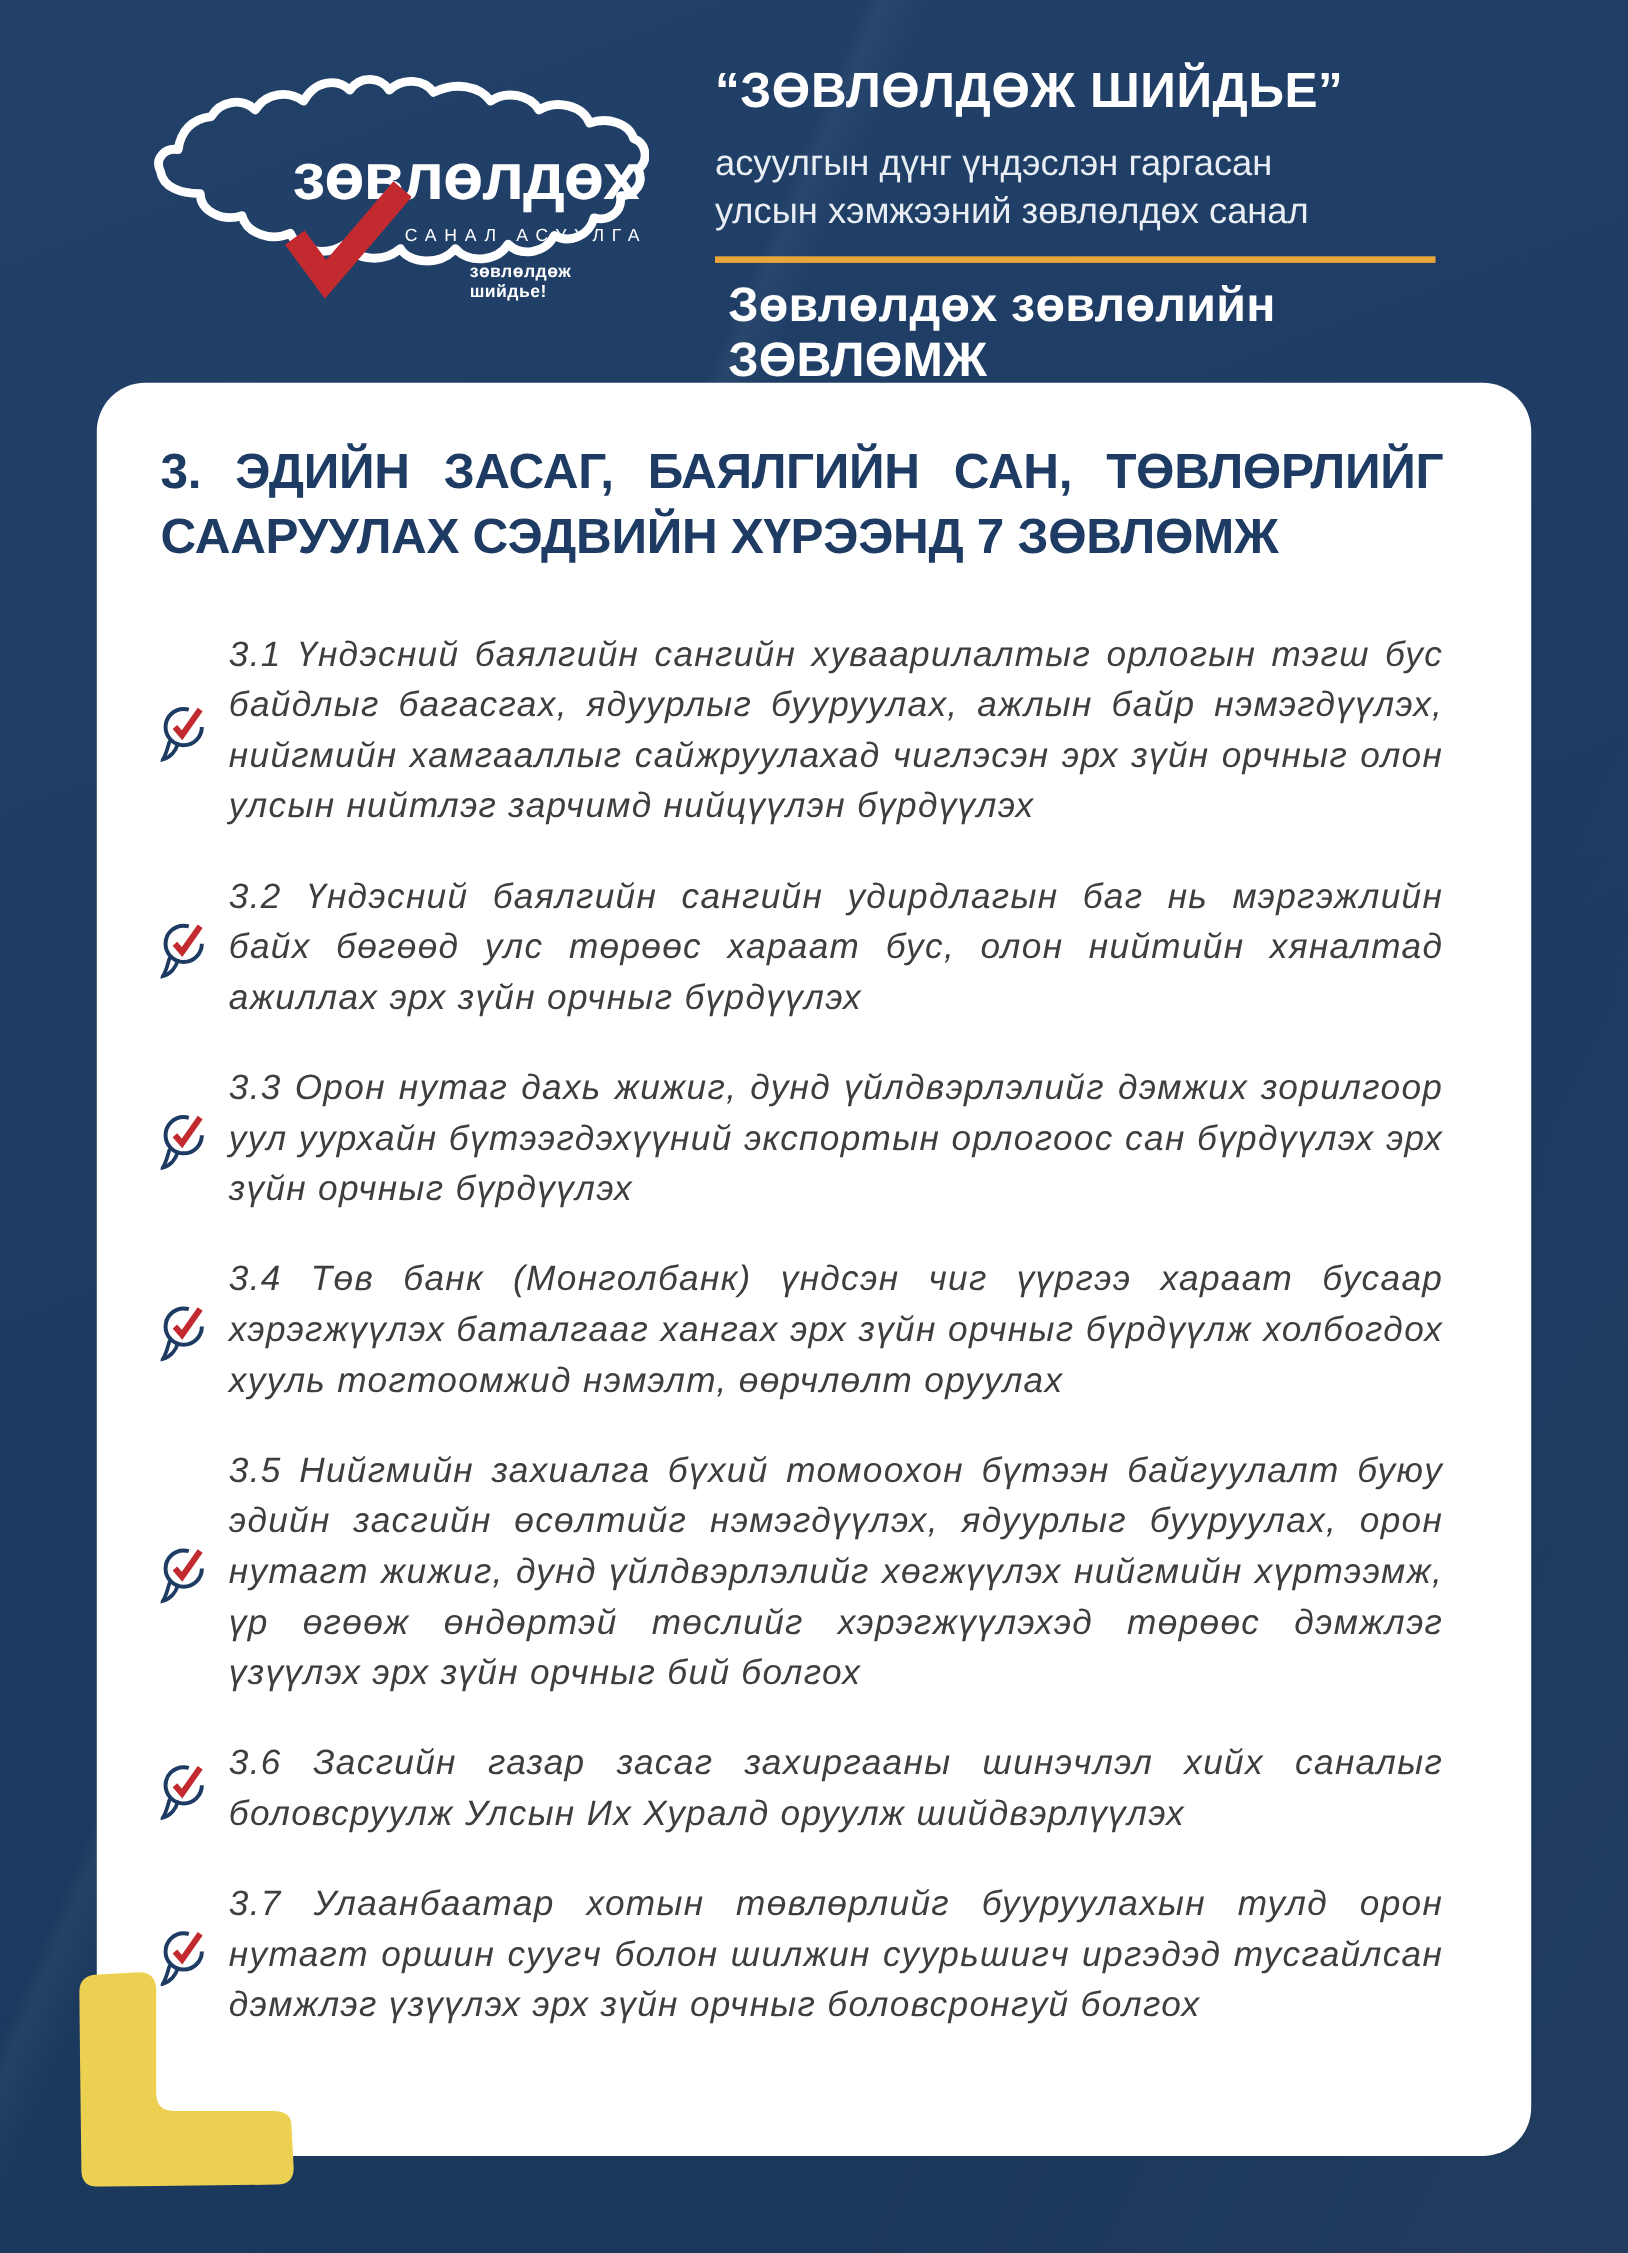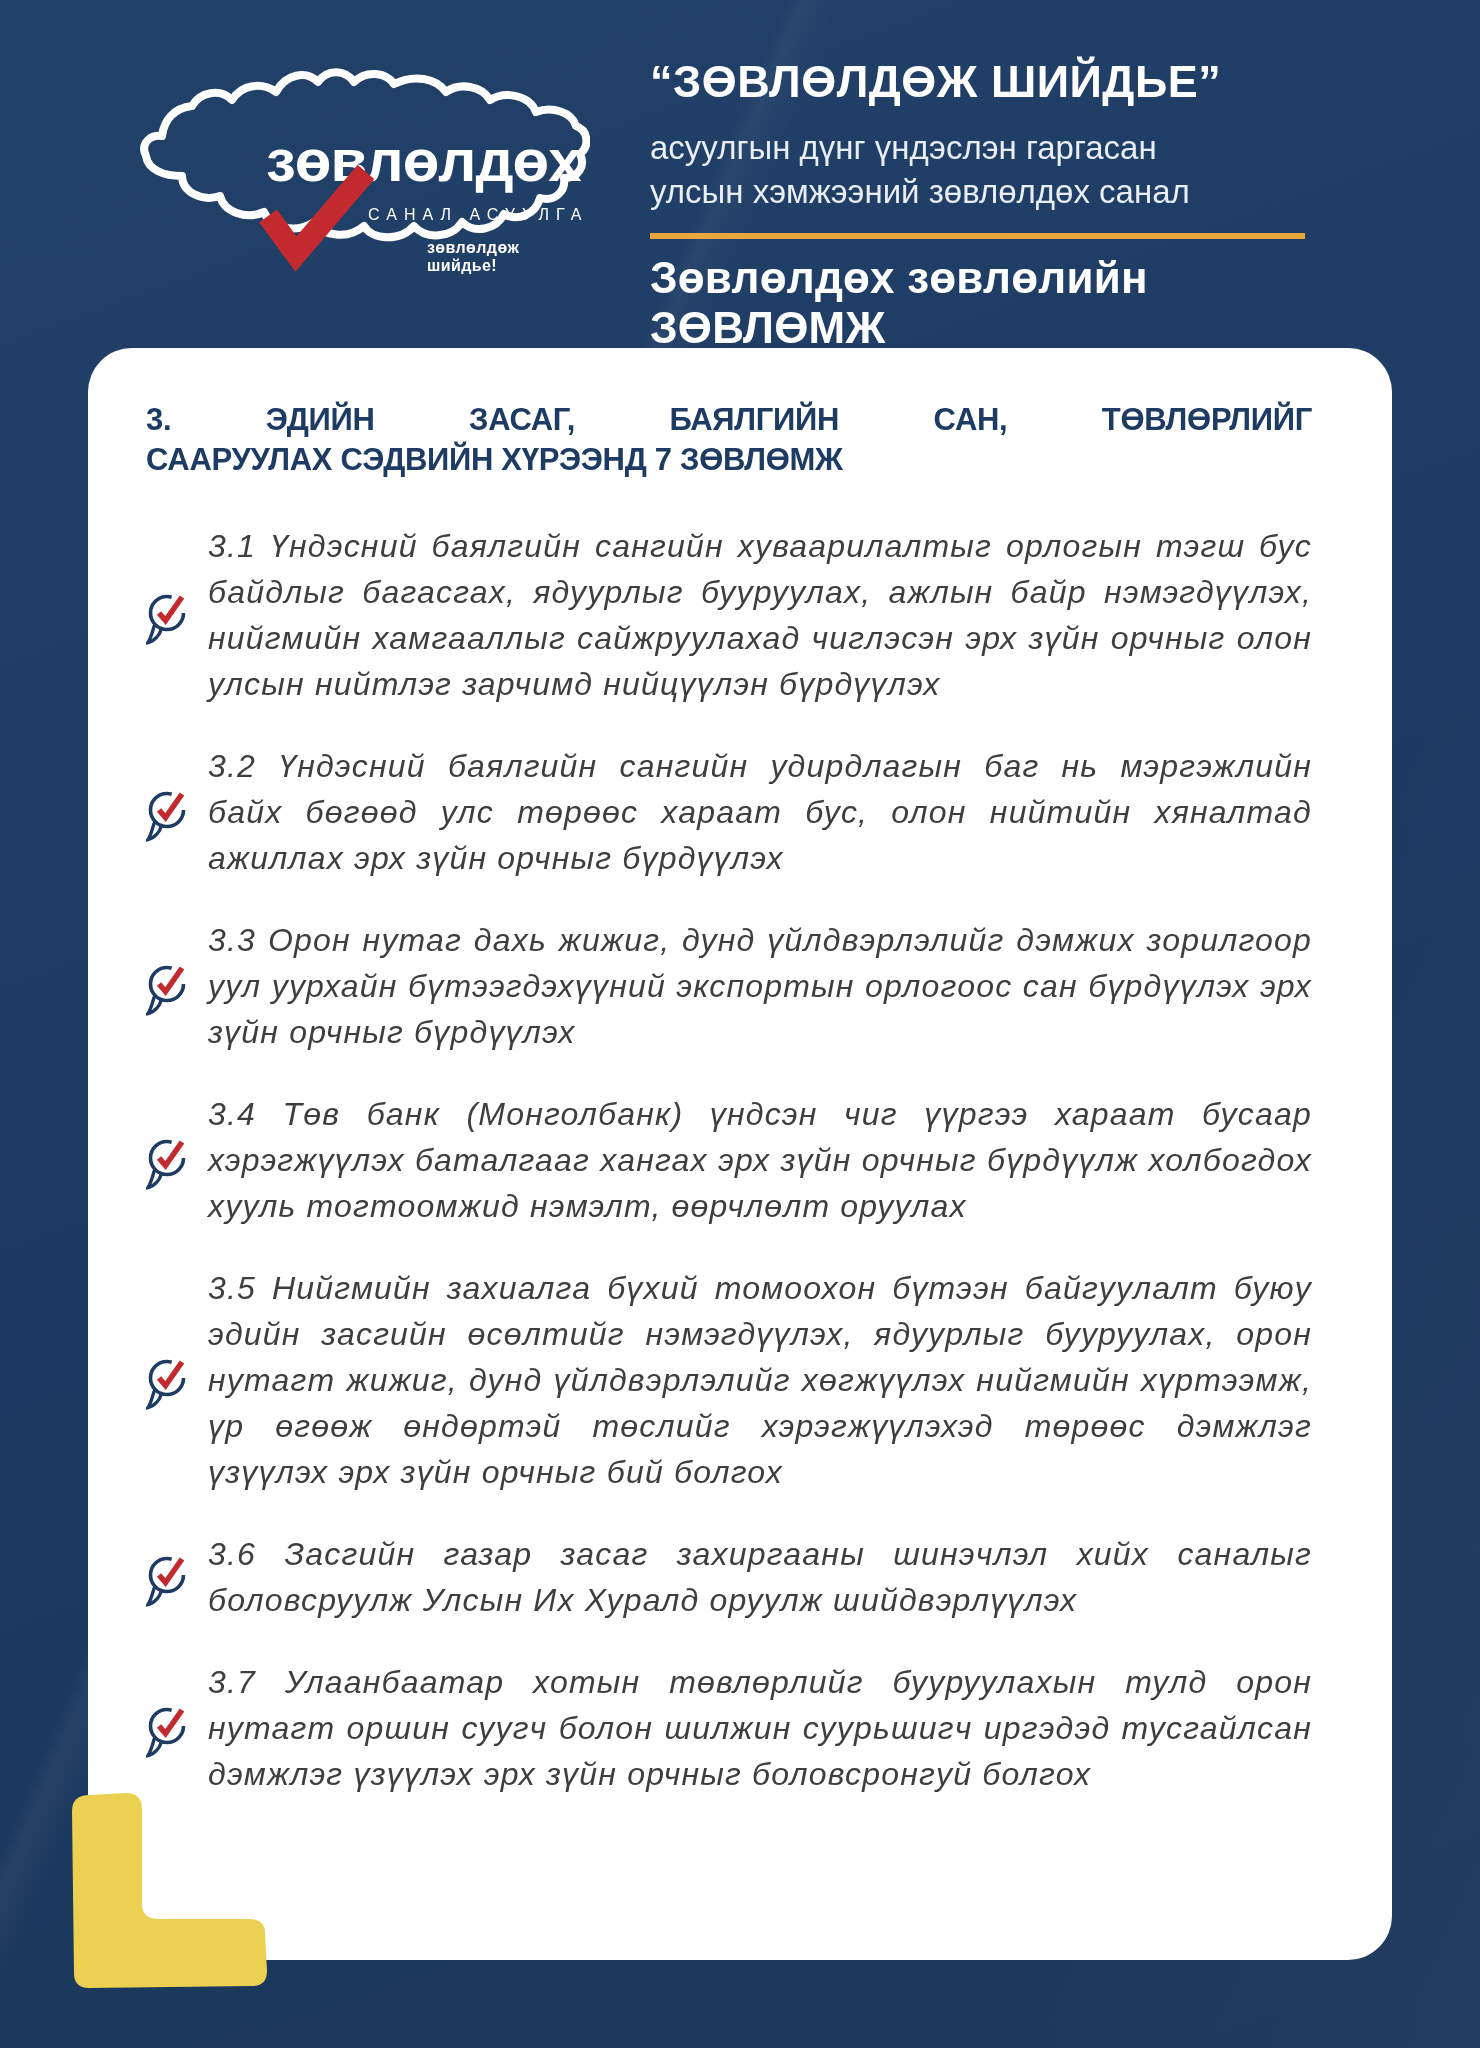--- a/index.html
+++ b/index.html
@@ -33,35 +33,35 @@
   .logo-brand-tagline {
     position: absolute; left: 289px; top: 193px;
     font-size: 16px; font-weight: 700; color: #ffffff; letter-spacing: 0.4px;
   }
   .logo-check { position: absolute; left: 118px; top: 118px; width: 118px; height: 108px; }
 
   .header-right { position: absolute; left: 650px; top: 56px; width: 680px; }
   .header-slogan { font-size: 45px; font-weight: 700; color: #ffffff; letter-spacing: 0.5px; }
   .header-desc { margin-top: 18px; font-size: 33px; font-weight: 400; color: #e9eef5; line-height: 1.32; }
   .header-rule { margin-top: 20px; width: 655px; height: 6px; background: #e9a63a; }
-  .header-title { margin-top: 14px; font-size: 44px; font-weight: 700; color: #ffffff; letter-spacing: 0.2px; }
+  .header-title { margin-top: 14px; font-size: 44px; font-weight: 700; color: #ffffff; letter-spacing: 0.2px; margin-left: 12px; }
 
   
   .card {
     position: absolute; left: 88px; top: 348px;
     width: 1304px; height: 1612px;
     background: #ffffff;
     border-radius: 44px;
     box-sizing: border-box;
     padding: 52px 80px 0 58px;
     z-index: 1;
   }
   .card-title {
-    color: #1d3b63; font-weight: 700; font-size: 31px; line-height: 1.30;
-    letter-spacing: -0.3px; margin-bottom: 42px;
+    color: #1d3b63; font-weight: 700; font-size: 45px; line-height: 1.30;
+    letter-spacing: -0.3px; margin-bottom: 54px;
   }
   .card-title .line1 { text-align: justify; text-align-last: justify; }
   .card-title .line2 { text-align: left; }
 
   .item { display: flex; align-items: center; margin-bottom: 36px; }
   .item-icon { flex: 0 0 40px; width: 40px; height: 58px; margin-top: 2px; }
   .item-text {
     margin-left: 22px; flex: 1;
     font-style: italic; font-size: 32px; letter-spacing: 1.2px;
     line-height: 46px; color: #3e3e3e; text-align: justify;

